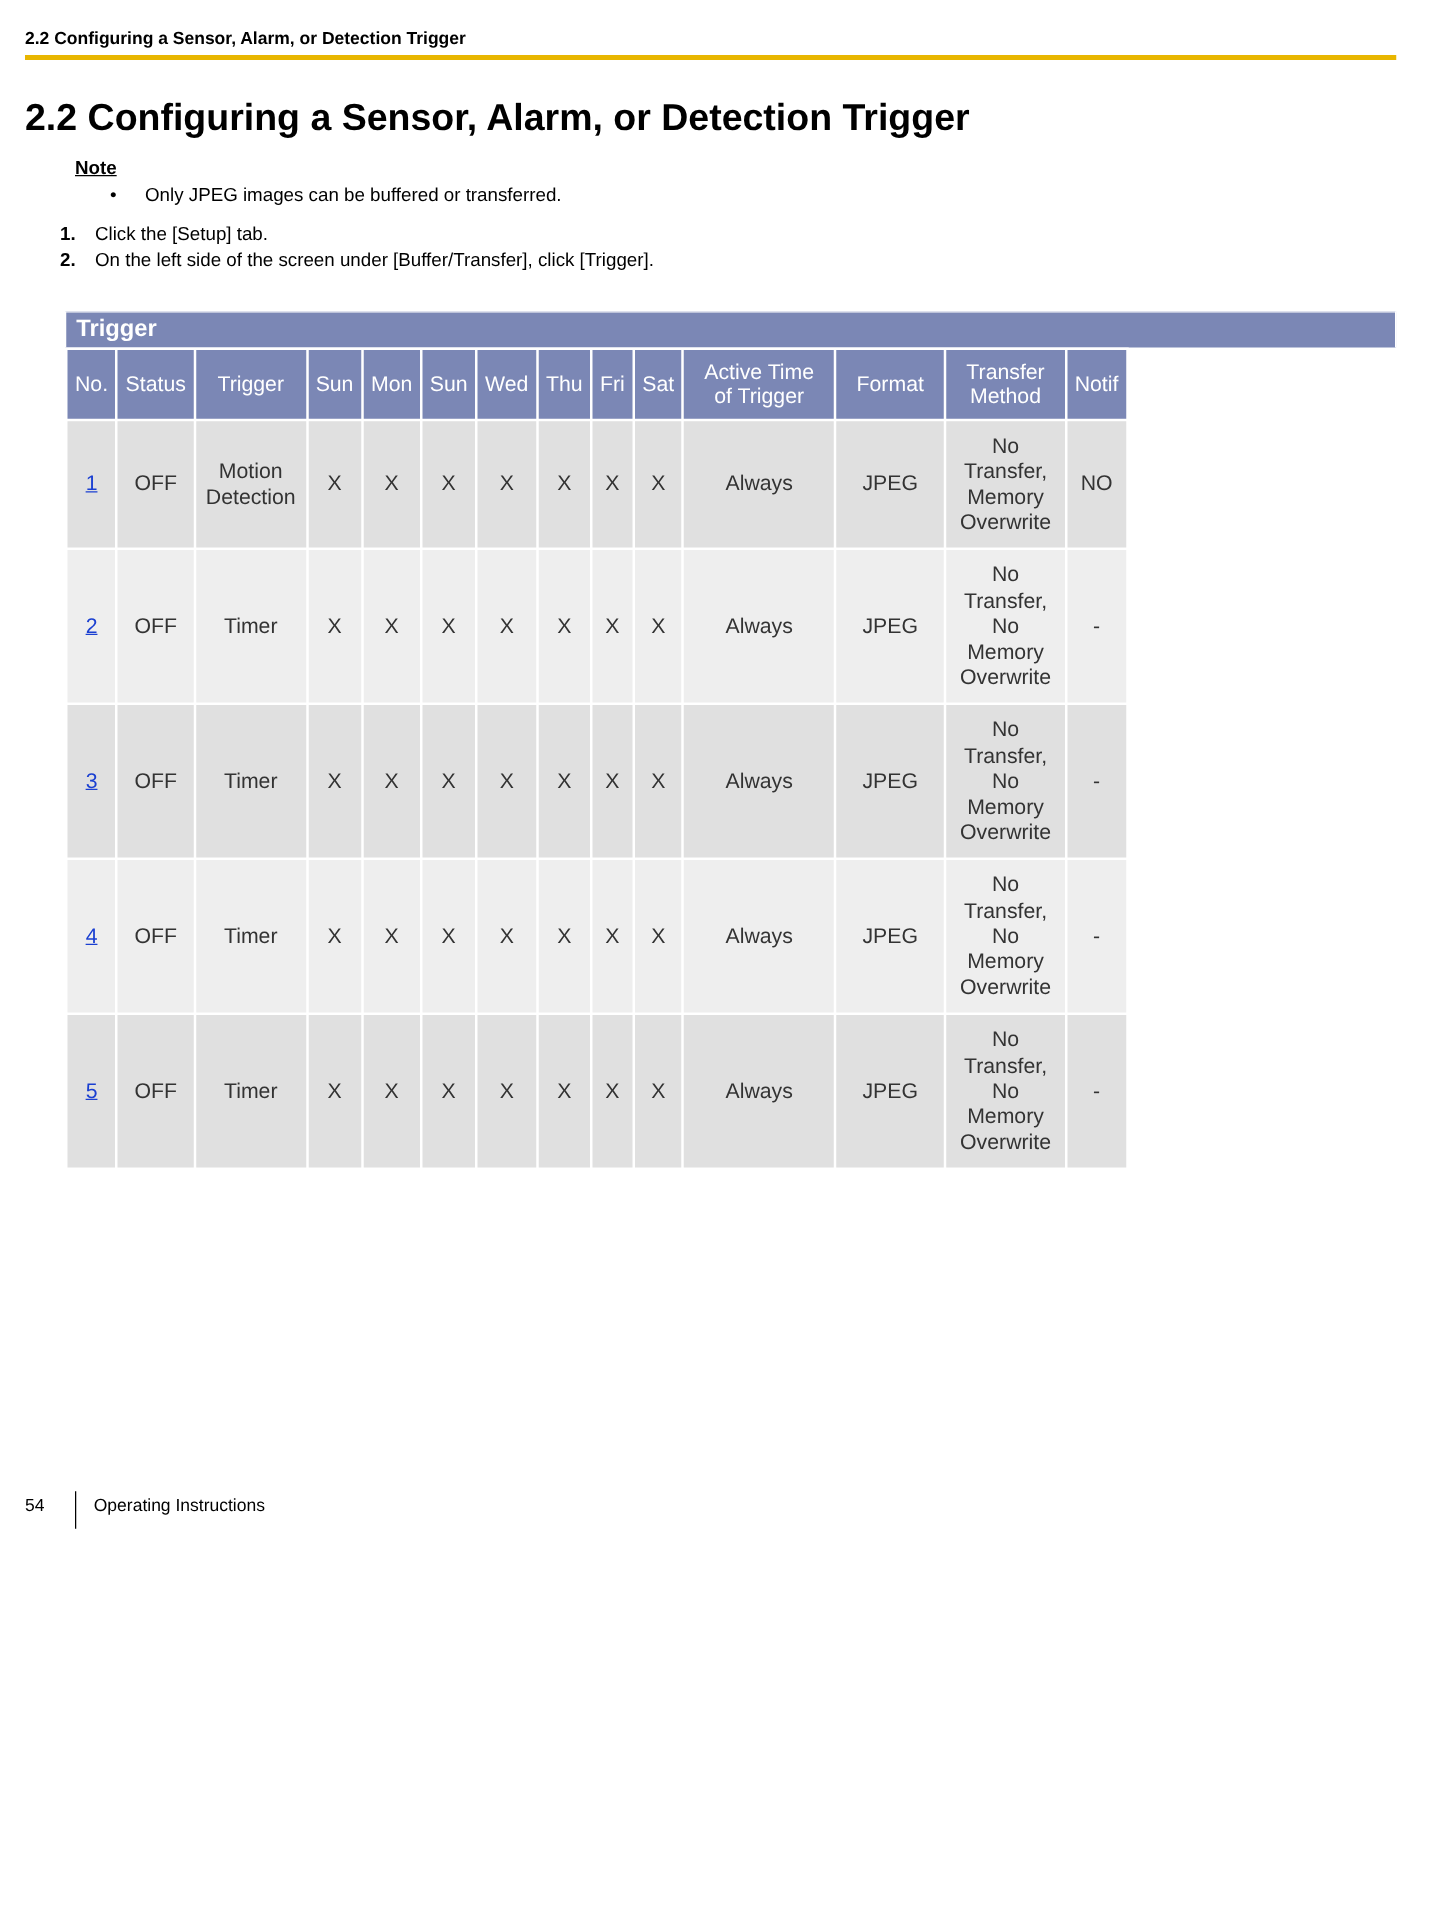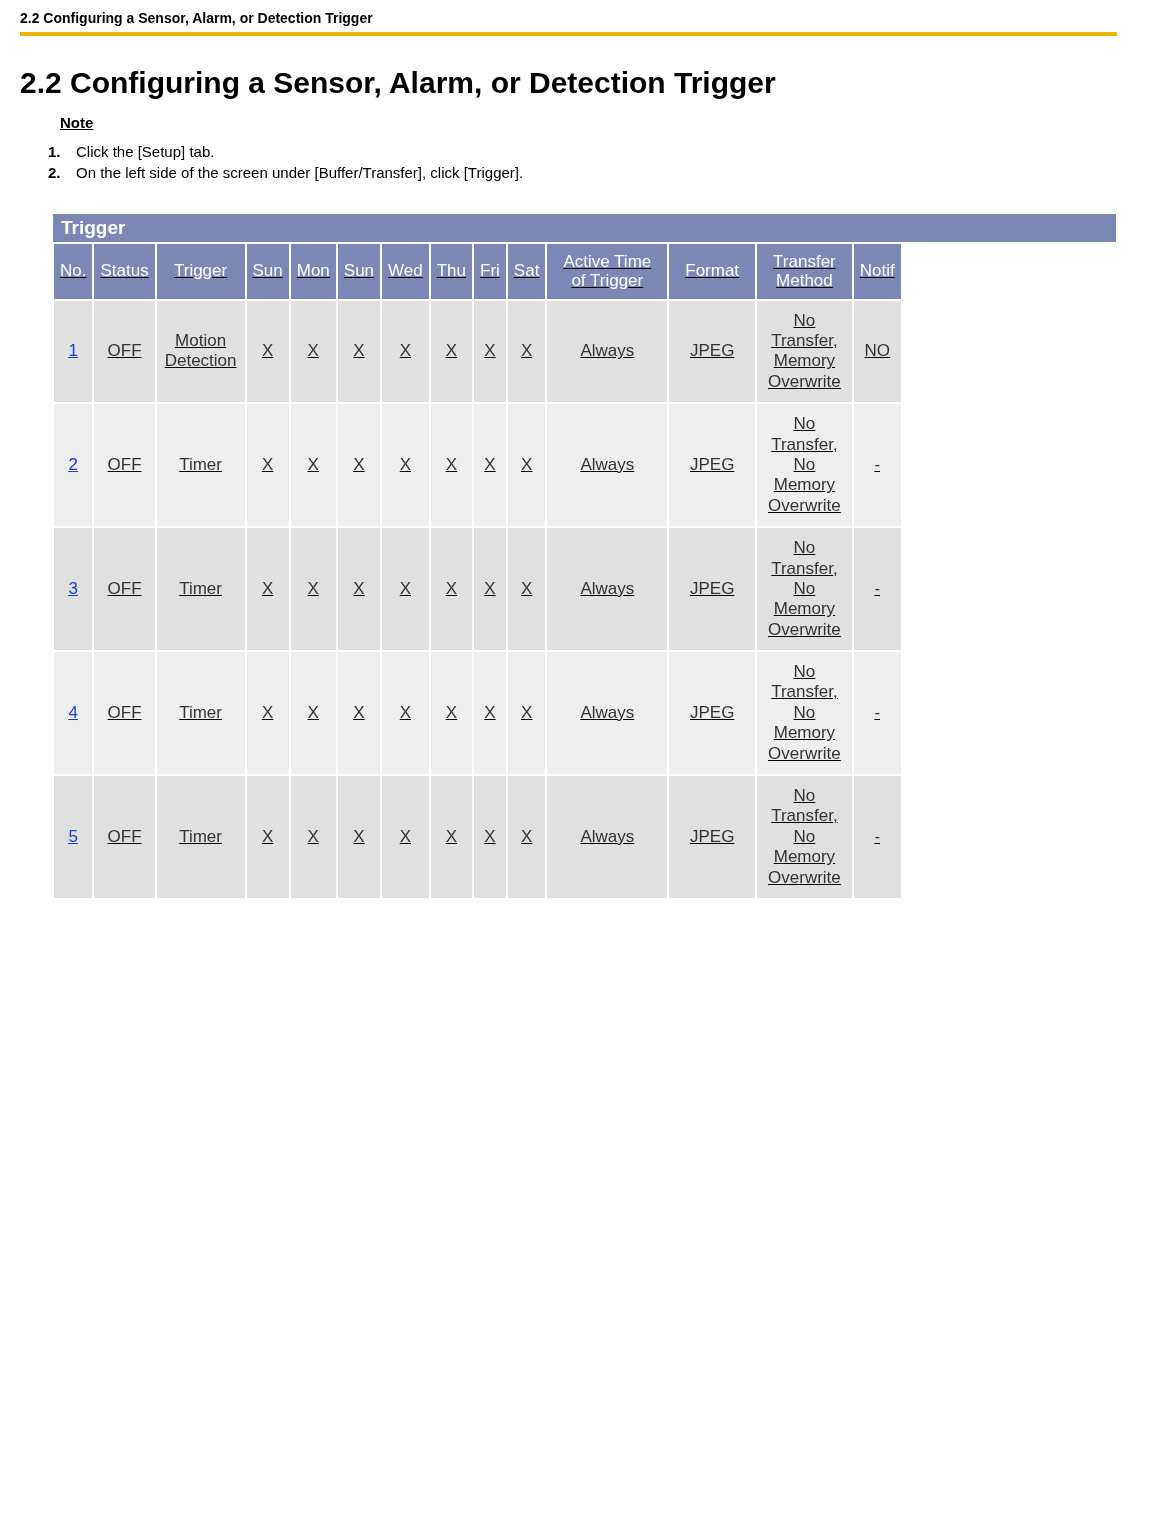--- a/index.html
+++ b/index.html
@@ -5,21 +5,21 @@
   * { box-sizing: border-box; }
   body {
     font-family: Arial, Helvetica, sans-serif;
     margin: 0;
     padding: 0;
     background: #fff;
     color: #000;
     width: 1152px;
   }
   .page {
-    padding: 10px 35px 20px 20px;
+    padding: 22px 35px 20px 20px;
   }
   .running-header {
     font-size: 14px;
     font-weight: bold;
     padding-bottom: 6px;
   }
   .header-rule {
     height: 4px;
     background: #e8b600;
     margin-bottom: 28px;
@@ -86,21 +86,20 @@
     font-weight: bold;
     padding: 3px 8px;
     border: 1px solid #fff;
     border-bottom: none;
   }
   table.trigger {
     border-collapse: separate;
     border-spacing: 2px;
     background: #fff;
     table-layout: auto;
-    text-decoration: underline;
   }
   table.trigger th {
     background: #7b87b5;
     color: #fff;
     font-weight: normal;
     font-size: 17px;
     text-align: center;
     padding: 8px 6px;
     line-height: 1.15;
     white-space: nowrap;
@@ -148,20 +147,21 @@
 
 <div class="page">
   <div class="running-header">2.2 Configuring a Sensor, Alarm, or Detection Trigger</div>
   <div class="header-rule"></div>
 
   <h1 class="section-title">2.2  Configuring a Sensor, Alarm, or Detection Trigger</h1>
 
   <div class="note-block">
     <div class="note-label">Note</div>
     <ul class="note-list">
+      <li>Only JPEG images can be buffered or transferred.</li>
     </ul>
   </div>
 
   <ol class="steps">
     <li>Click the [Setup] tab.</li>
     <li>On the left side of the screen under [Buffer/Transfer], click [Trigger].</li>
   </ol>
 
   <div class="shot-wrap">
     <div class="tbl-title">Trigger</div>
@@ -262,13 +262,18 @@
             <td>X</td>
             <td>Always</td>
             <td>JPEG</td>
             <td>No<br>Transfer,<br>No<br>Memory<br>Overwrite</td>
             <td>-</td>
           </tr>
         </tbody>
     </table>
   </div>
 
+  <div class="footer">
+    <span class="footer-pg">54</span>
+    <span class="footer-sep"></span>
+    <span class="footer-txt">Operating Instructions</span>
+  </div>
 </div>
 
 </body></html>

